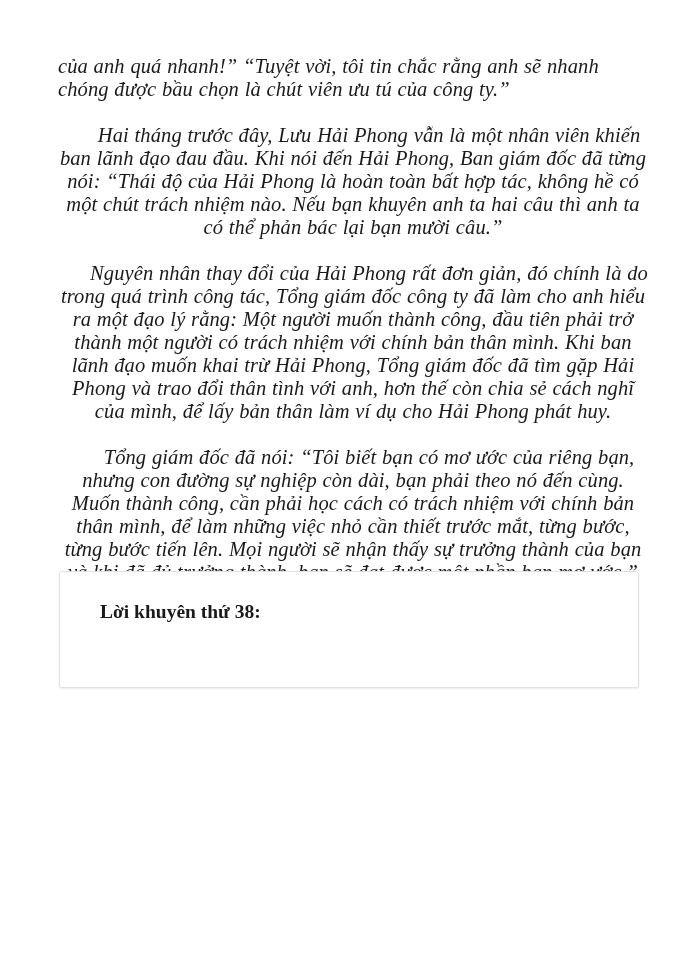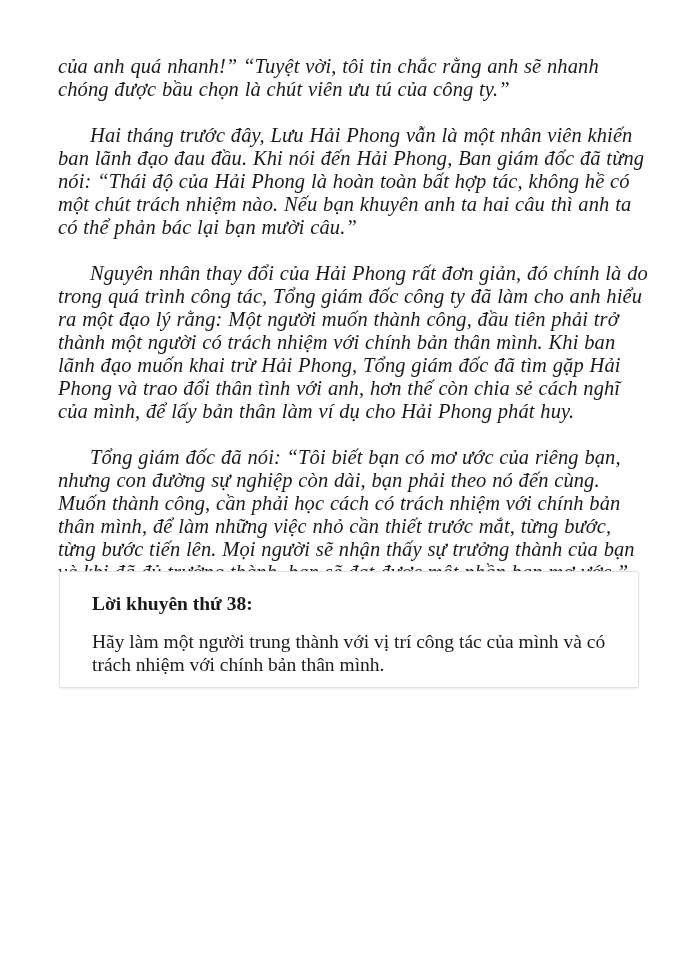--- a/index.html
+++ b/index.html
@@ -25,20 +25,21 @@
       font-family: "Liberation Serif", "DejaVu Serif", serif;
       font-style: italic;
       font-size: 20.5px;
       line-height: 23px;
       margin: 0 0 23px 0;
       letter-spacing: 0.1px;
       word-spacing: 0.5px;
     }
     .para.indent {
       text-indent: 32px;
+      text-align: center;
     }
     .advice-box {
       position: absolute;
       left: 59px;
       top: 571px;
       width: 580px;
       height: 117px;
       border: 1px solid #e2e2e2;
       border-radius: 3px;
       box-shadow: 0 1px 2px rgba(0,0,0,0.08);
@@ -46,21 +47,21 @@
       background: #ffffff;
     }
     .advice-title {
       position: absolute;
       left: 32px;
       top: 20px;
       font-family: "Liberation Serif", "DejaVu Serif", serif;
       font-weight: bold;
       font-size: 19.5px;
       line-height: 24px;
-      margin: 0;
+      margin: 8px;
     }
     .advice-text {
       position: absolute;
       left: 32px;
       top: 58px;
       width: 520px;
       font-family: "Liberation Serif", "DejaVu Serif", serif;
       font-size: 19.5px;
       line-height: 23px;
       margin: 0;
@@ -71,14 +72,13 @@
 
 <div class="page">
   <p class="para">của anh quá nhanh!” “Tuyệt vời, tôi tin chắc rằng anh sẽ nhanh chóng được bầu chọn là chút viên ưu tú của công ty.”</p>
   <p class="para indent">Hai tháng trước đây, Lưu Hải Phong vẫn là một nhân viên khiến ban lãnh đạo đau đầu. Khi nói đến Hải Phong, Ban giám đốc đã từng nói: “Thái độ của Hải Phong là hoàn toàn bất hợp tác, không hề có một chút trách nhiệm nào. Nếu bạn khuyên anh ta hai câu thì anh ta có thể phản bác lại bạn mười câu.”</p>
   <p class="para indent">Nguyên nhân thay đổi của Hải Phong rất đơn giản, đó chính là do trong quá trình công tác, Tổng giám đốc công ty đã làm cho anh hiểu ra một đạo lý rằng: Một người muốn thành công, đầu tiên phải trở thành một người có trách nhiệm với chính bản thân mình. Khi ban lãnh đạo muốn khai trừ Hải Phong, Tổng giám đốc đã tìm gặp Hải Phong và trao đổi thân tình với anh, hơn thế còn chia sẻ cách nghĩ của mình, để lấy bản thân làm ví dụ cho Hải Phong phát huy.</p>
   <p class="para indent">Tổng giám đốc đã nói: “Tôi biết bạn có mơ ước của riêng bạn, nhưng con đường sự nghiệp còn dài, bạn phải theo nó đến cùng. Muốn thành công, cần phải học cách có trách nhiệm với chính bản thân mình, để làm những việc nhỏ cần thiết trước mắt, từng bước, từng bước tiến lên. Mọi người sẽ nhận thấy sự trưởng thành của bạn và khi đã đủ trưởng thành, bạn sẽ đạt được một phần bạn mơ ước.”</p>
 </div>
 
 <div class="advice-box">
   <p class="advice-title">Lời khuyên thứ 38:</p>
-  <p class="advice-text">Hãy làm một người trung thành với vị trí công tác của mình và có trách nhiệm với chính bản thân mình.</p>
 </div>
 
 </body></html>

